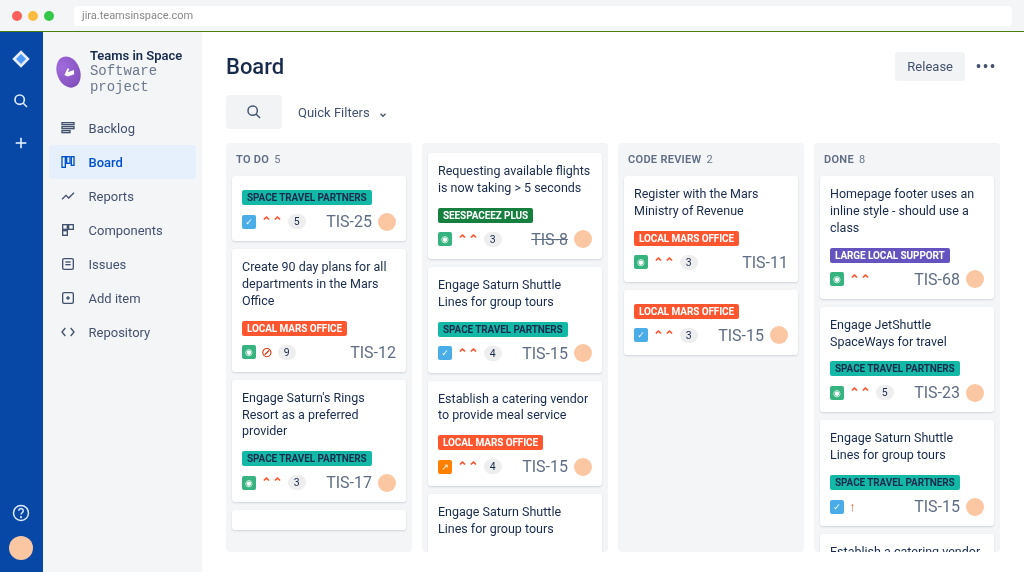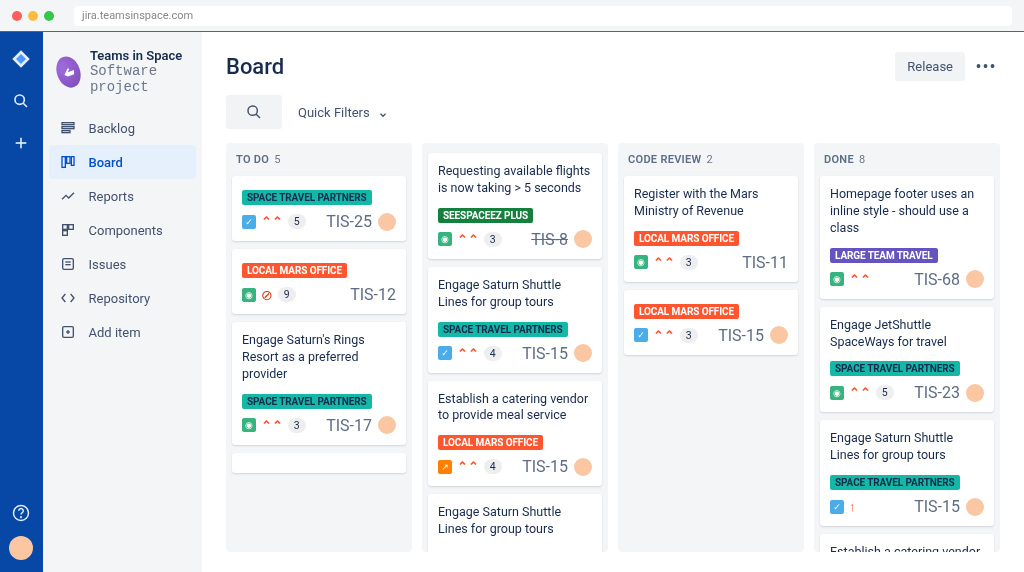--- a/index.html
+++ b/index.html
@@ -176,35 +176,35 @@
               <rect x="4" y="4" width="16" height="16" rx="2"></rect>
               <line x1="8" y1="9" x2="16" y2="9"></line>
               <line x1="8" y1="13" x2="16" y2="13"></line>
             </svg>
           </span>
           <span>Issues</span>
         </li>
         <li class="nav-item">
           <span class="nav-icon">
             <svg width="16" height="16" viewBox="0 0 24 24" fill="none" stroke="currentColor" stroke-width="2">
-              <polyline points="8 6 3 12 8 18"></polyline>
-              <polyline points="16 6 21 12 16 18"></polyline>
-            </svg>
-          </span>
-          <span>Repository</span>
-        </li>
-        <li class="nav-item">
-          <span class="nav-icon">
-            <svg width="16" height="16" viewBox="0 0 24 24" fill="none" stroke="currentColor" stroke-width="2">
               <rect x="4" y="4" width="16" height="16" rx="2"></rect>
               <line x1="12" y1="9" x2="12" y2="15"></line>
               <line x1="9" y1="12" x2="15" y2="12"></line>
             </svg>
           </span>
           <span>Add item</span>
+        </li>
+        <li class="nav-item">
+          <span class="nav-icon">
+            <svg width="16" height="16" viewBox="0 0 24 24" fill="none" stroke="currentColor" stroke-width="2">
+              <polyline points="8 6 3 12 8 18"></polyline>
+              <polyline points="16 6 21 12 16 18"></polyline>
+            </svg>
+          </span>
+          <span>Repository</span>
         </li>
       </ul>
   </div>
 
   <div class="main">
     <div class="main-header">
       <div class="main-title">Board</div>
       <div class="header-actions">
         <button class="release-btn">Release</button>
         <div class="more-btn">•••</div>
@@ -231,21 +231,21 @@
               <div class="card-left">
                 <span class="ico task">✓</span>
                 <span class="priority-up">⌃⌃</span>
                 <span class="badge-count">5</span>
               </div>
               <div class="card-right">
                 <span class="key">TIS-25</span>
                 <span class="avatar"></span>
               </div>
             </div></div>
-          <div class="card"><span class="tag orange">LOCAL MARS OFFICE</span><div class="card-footer">
+          <div class="card"><div class="card-title">Create 90 day plans for all departments in the Mars Office</div><span class="tag orange">LOCAL MARS OFFICE</span><div class="card-footer">
               <div class="card-left">
                 <span class="ico story">◉</span>
                 <span class="priority-block">⊘</span>
                 <span class="badge-count">9</span>
               </div>
               <div class="card-right">
                 <span class="key">TIS-12</span>
               </div>
             </div></div>
           <div class="card"><div class="card-title">Engage Saturn's Rings Resort as a preferred provider</div><span class="tag yellow">SPACE TRAVEL PARTNERS</span><div class="card-footer">
@@ -318,21 +318,21 @@
                 <span class="badge-count">3</span>
               </div>
               <div class="card-right">
                 <span class="key">TIS-15</span>
                 <span class="avatar"></span>
               </div>
             </div></div>
         </div>
         <div class="column">
           <div class="col-header">DONE<span class="col-count"> 8</span></div>
-          <div class="card"><div class="card-title">Homepage footer uses an inline style - should use a class</div><span class="tag purple">LARGE TEAM TRAVEL</span><div class="card-footer">
+          <div class="card"><div class="card-title">Homepage footer uses an inline style - should use a class</div><span class="tag purple">LARGE LOCAL SUPPORT</span><div class="card-footer">
               <div class="card-left">
                 <span class="ico story">◉</span>
                 <span class="priority-up">⌃⌃</span>
               </div>
               <div class="card-right">
                 <span class="key">TIS-68</span>
                 <span class="avatar"></span>
               </div>
             </div></div>
           <div class="card"><div class="card-title">Engage JetShuttle SpaceWays for travel</div><span class="tag yellow">SPACE TRAVEL PARTNERS</span><div class="card-footer">

